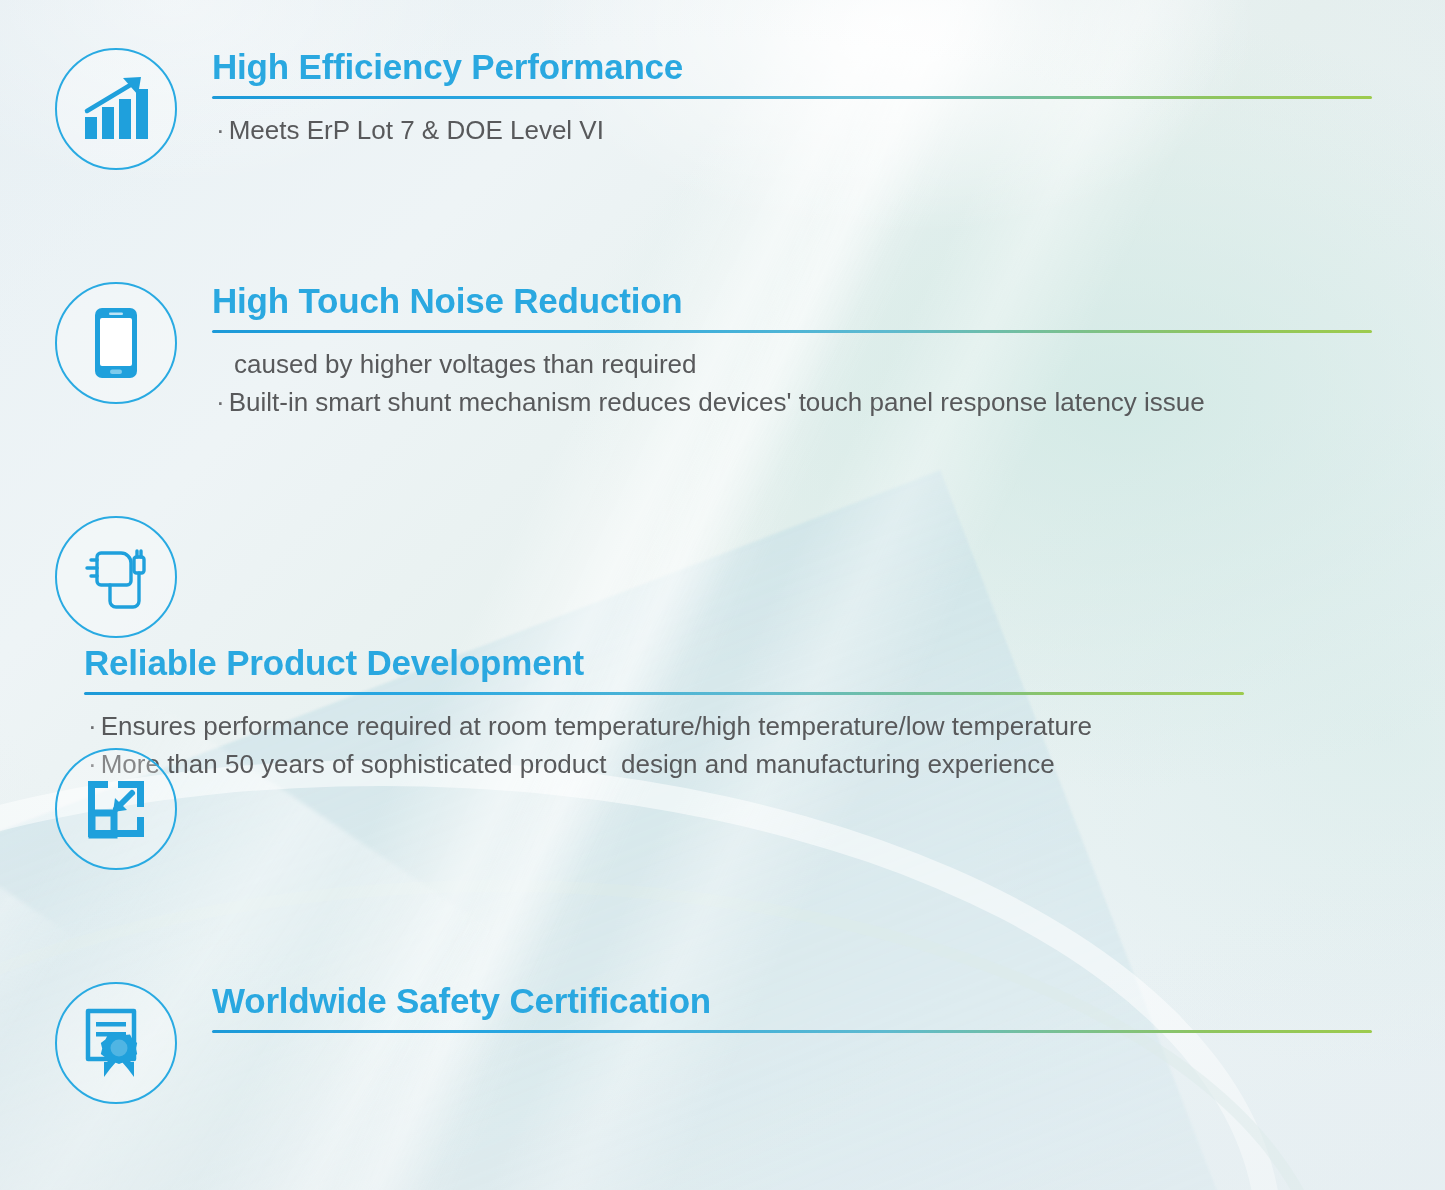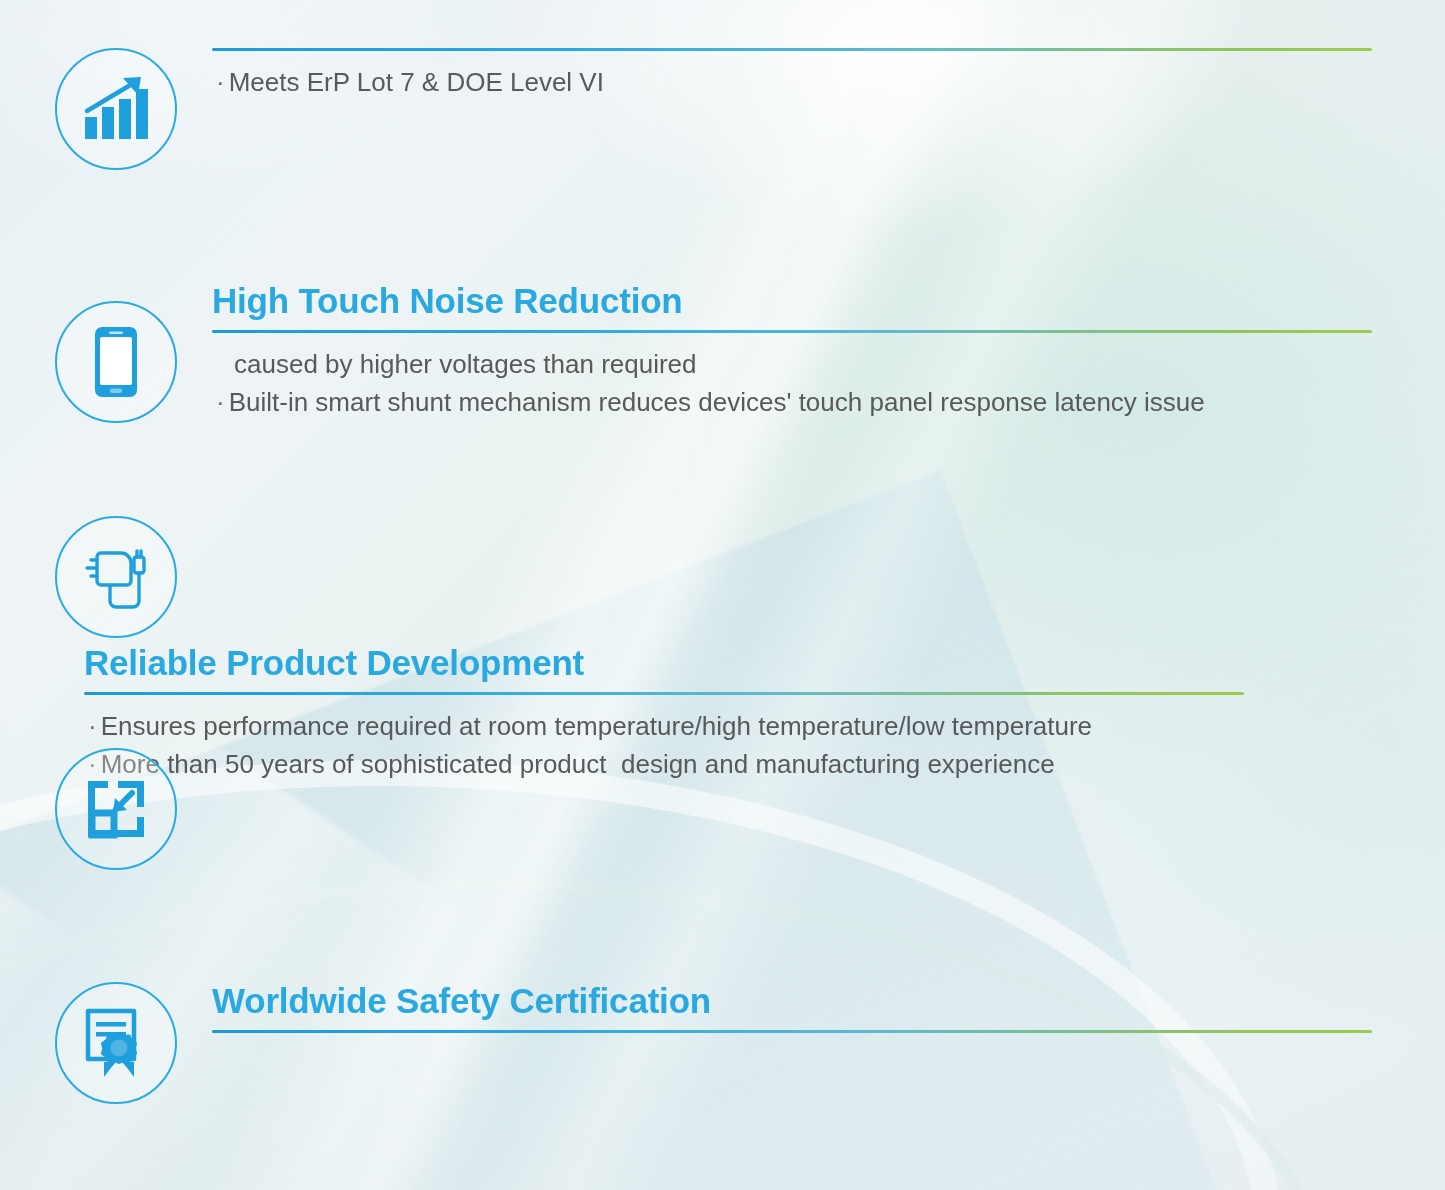--- a/index.html
+++ b/index.html
@@ -159,21 +159,21 @@
     color: #6d6e71;
     margin-right: 4px;
   }
   .feat-line .cont {
     display: block;
     padding-left: 18px;
   }
 
   
   #feature-0 { top: 48px; }
-  #feature-1 { top: 282px; align-items: flex-end; }
+  #feature-1 { top: 282px; }
   #feature-2 { top: 516px; flex-direction: column; }
   #feature-3 { top: 748px; }
   #feature-4 { top: 982px; }
 </style>
 </head>
 <body>
 
 <div class="page">
 
   <div class="bg-layer bg-mint"></div>
@@ -201,20 +201,21 @@
             <rect x="6" y="44" width="12" height="22" fill="#1fa0dc"></rect>
             <rect x="23" y="34" width="12" height="32" fill="#1fa0dc"></rect>
             <rect x="40" y="26" width="12" height="40" fill="#1fa0dc"></rect>
             <rect x="57" y="16" width="12" height="50" fill="#1fa0dc"></rect>
             <path d="M8 38 L58 8" stroke="#1fa0dc" stroke-width="4.5" stroke-linecap="round"></path>
             <path d="M44 5 L62 4 L59 22 Z" fill="#1fa0dc"></path>
           </svg>
         </div>
       </div>
       <div class="feat-body">
+        <div class="feat-title">High Efficiency Performance</div>
         <div class="feat-rule"></div>
         <div class="feat-lines">
           <p class="feat-line"><span class="bullet">·</span><span>Meets ErP Lot 7 &amp; DOE Level VI</span></p>
         </div>
       </div>
     </div>
 
     <div class="feature" id="feature-1">
       <div class="icon-wrap">
         <div class="icon-circle">

